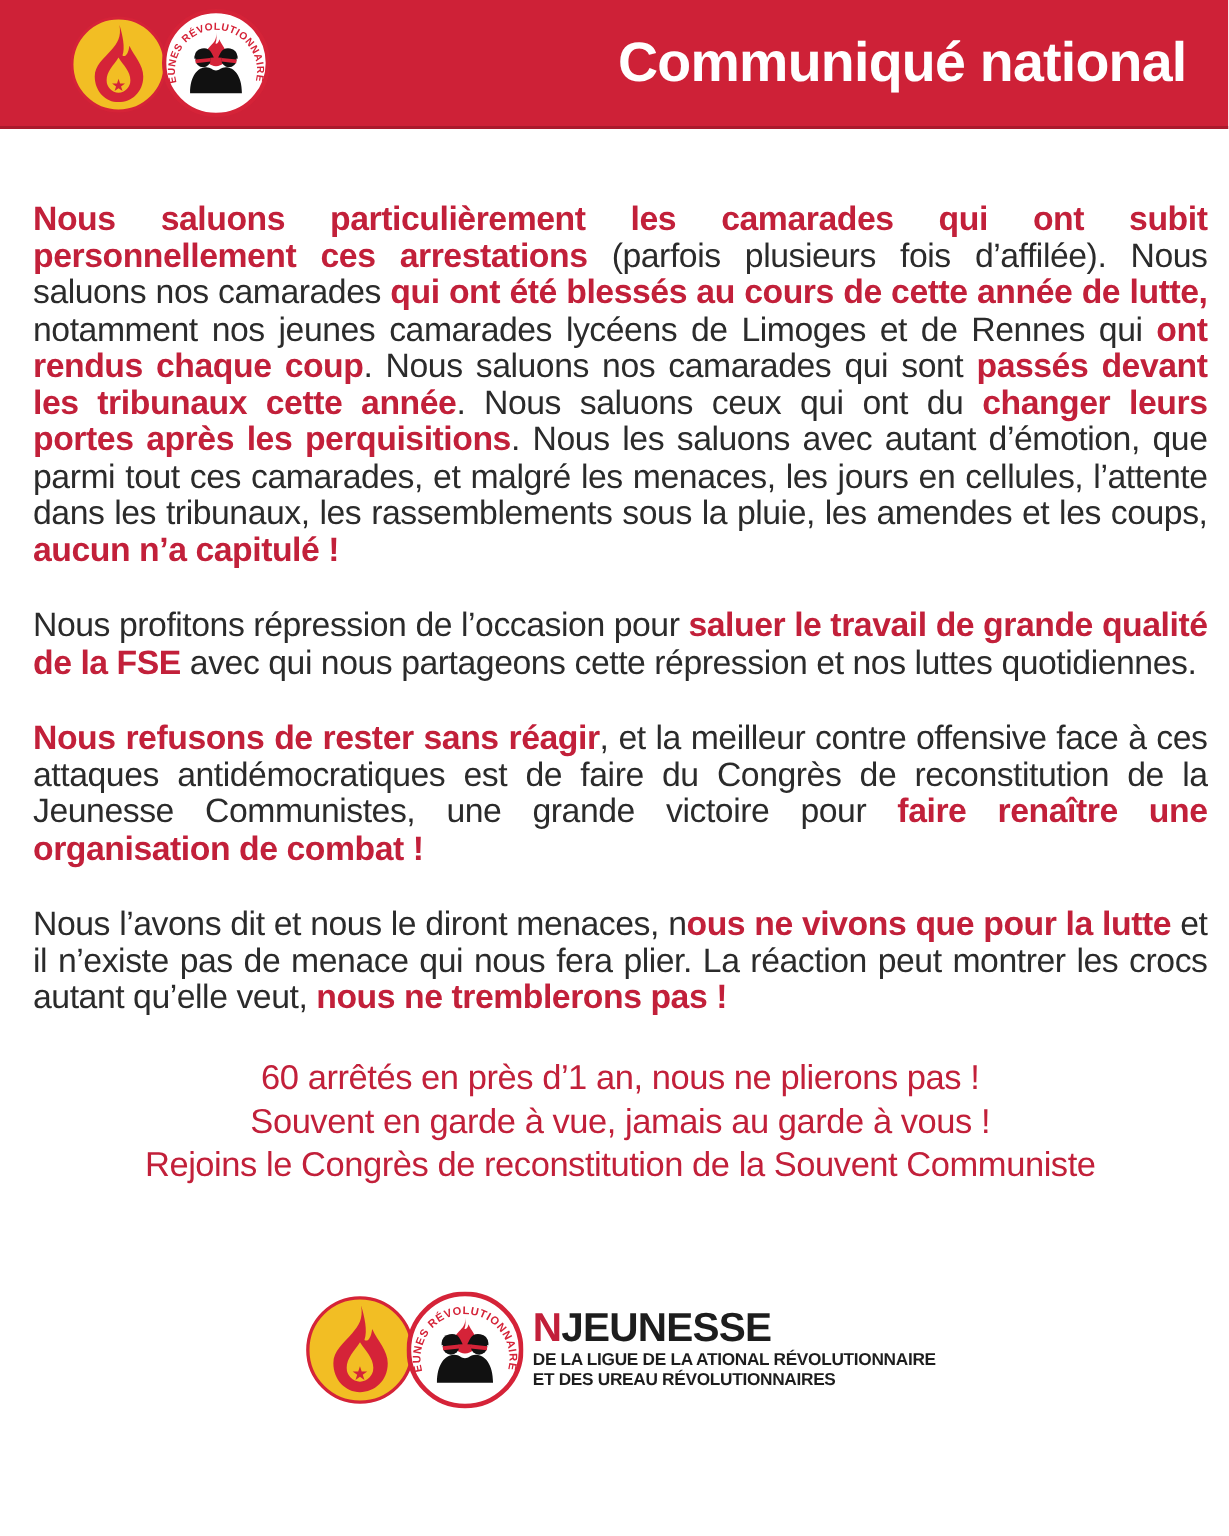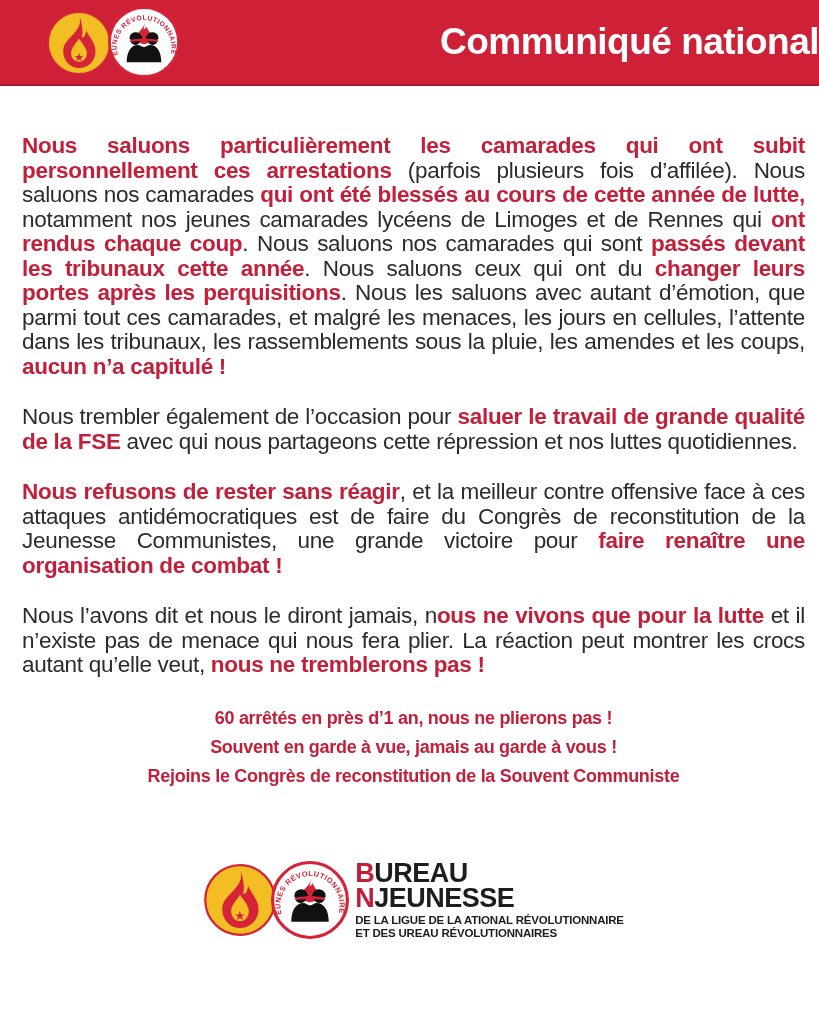--- a/index.html
+++ b/index.html
@@ -28,20 +28,21 @@
     padding-left:46px;
     border-bottom:2px solid #aa1a2c;
   }
   .header .logos{display:flex;align-items:center;}
   .logo{display:inline-block;line-height:0;}
   .logo svg{display:block;}
   .logo-flame-header{width:66px;height:66px;margin-top:2px;}
   .logo-emblem-header{width:72px;height:72px;margin-left:-4px;}
   .header-title{
     margin-left:auto;
+    padding-right:28px;
     color:#ffffff;
     font-size:37px;
     font-weight:800;
     letter-spacing:-0.5px;
     white-space:nowrap;
   }
   
   .content{
     padding:48px 14px 0 22px;
   }
@@ -56,23 +57,23 @@
   .content p span.hl{
     color:var(--accent-red,#c2203a);
     font-weight:700;
   }
   
   .slogans{
     margin-top:20px;
     text-align:center;
   }
   .slogans .slogan-line{
-    font-size:18px;
+    font-size:23px;
     line-height:29px;
-    font-weight:700;
+    font-weight:400;
     letter-spacing:-0.3px;
     color:var(--accent-red,#c2203a);
   }
   
   .footer{
     margin-top:70px;
     display:flex;
     justify-content:center;
     align-items:center;
   }
@@ -133,23 +134,23 @@
 
     <path fill="#111111" d="M26 78 C26 62 33 54 41 54 C45 54 47 57 50 57 C53 57 55 54 59 54 C67 54 74 62 74 78 Z"></path>
   </svg>
 </span>
     </div>
     <div class="header-title">Communiqué national</div>
   </div>
 
   <div class="content">
     <p><span class="hl">Nous saluons particulièrement les camarades qui ont subit personnellement ces arrestations</span><span> (parfois plusieurs fois d’affilée). Nous saluons nos camarades </span><span class="hl">qui ont été blessés au cours de cette année de lutte,</span><span> notamment nos jeunes camarades lycéens de Limoges et de Rennes qui </span><span class="hl">ont rendus chaque coup</span><span>. Nous saluons nos camarades qui sont </span><span class="hl">passés devant les tribunaux cette année</span><span>. Nous saluons ceux qui ont du </span><span class="hl">changer leurs portes après les perquisitions</span><span>. Nous les saluons avec autant d’émotion, que parmi tout ces camarades, et malgré les menaces, les jours en cellules, l’attente dans les tribunaux, les rassemblements sous la pluie, les amendes et les coups, </span><span class="hl">aucun n’a capitulé !</span></p>
-    <p><span>Nous trembler également de l’occasion pour </span><span class="hl">saluer le travail de grande qualité de la FSE</span><span> avec qui nous partageons cette répression et nos luttes quotidiennes.</span></p>
+    <p><span>Nous profitons répression de l’occasion pour </span><span class="hl">saluer le travail de grande qualité de la FSE</span><span> avec qui nous partageons cette répression et nos luttes quotidiennes.</span></p>
     <p><span class="hl">Nous refusons de rester sans réagir</span><span>, et la meilleur contre offensive face à ces attaques antidémocratiques est de faire du Congrès de reconstitution de la Jeunesse Communistes, une grande victoire pour </span><span class="hl">faire renaître une organisation de combat !</span></p>
-    <p><span>Nous l’avons dit et nous le diront jamais, n</span><span class="hl">ous ne vivons que pour la lutte</span><span> et il n’existe pas de menace qui nous fera plier. La réaction peut montrer les crocs autant qu’elle veut, </span><span class="hl">nous ne tremblerons pas !</span></p>
+    <p><span>Nous l’avons dit et nous le diront menaces, n</span><span class="hl">ous ne vivons que pour la lutte</span><span> et il n’existe pas de menace qui nous fera plier. La réaction peut montrer les crocs autant qu’elle veut, </span><span class="hl">nous ne tremblerons pas !</span></p>
 
     <div class="slogans">
       <div class="slogan-line">60 arrêtés en près d’1 an, nous ne plierons pas !</div>
       <div class="slogan-line">Souvent en garde à vue, jamais au garde à vous !</div>
       <div class="slogan-line">Rejoins le Congrès de reconstitution de la Souvent Communiste</div>
     </div>
 
     <div class="footer">
       <span class="logo logo-flame-footer">
   <svg viewBox="0 0 100 100" xmlns="http://www.w3.org/2000/svg">
@@ -177,21 +178,20 @@
     <path fill="#111111" d="M70 44 A8.5 8.5 0 0 0 54 41 L52 45 L70 46 Z"></path>
 
     <rect x="31" y="46" width="14" height="3.4" fill="#d52338" transform="rotate(-6 38 47)"></rect>
     <rect x="55" y="46" width="14" height="3.4" fill="#d52338" transform="rotate(6 62 47)"></rect>
 
     <path fill="#111111" d="M26 78 C26 62 33 54 41 54 C45 54 47 57 50 57 C53 57 55 54 59 54 C67 54 74 62 74 78 Z"></path>
   </svg>
 </span>
       <div class="org-block">
         <div class="org-name">
-          <div><span class="red">B</span><span>UREAU</span></div>
           <div><span class="red">N</span><span>JEUNESSE</span></div>
         </div>
         <div class="org-subtitle">
           <div>DE LA LIGUE DE LA ATIONAL RÉVOLUTIONNAIRE</div>
           <div>ET DES UREAU RÉVOLUTIONNAIRES</div>
         </div>
       </div>
     </div>
   </div>
 

